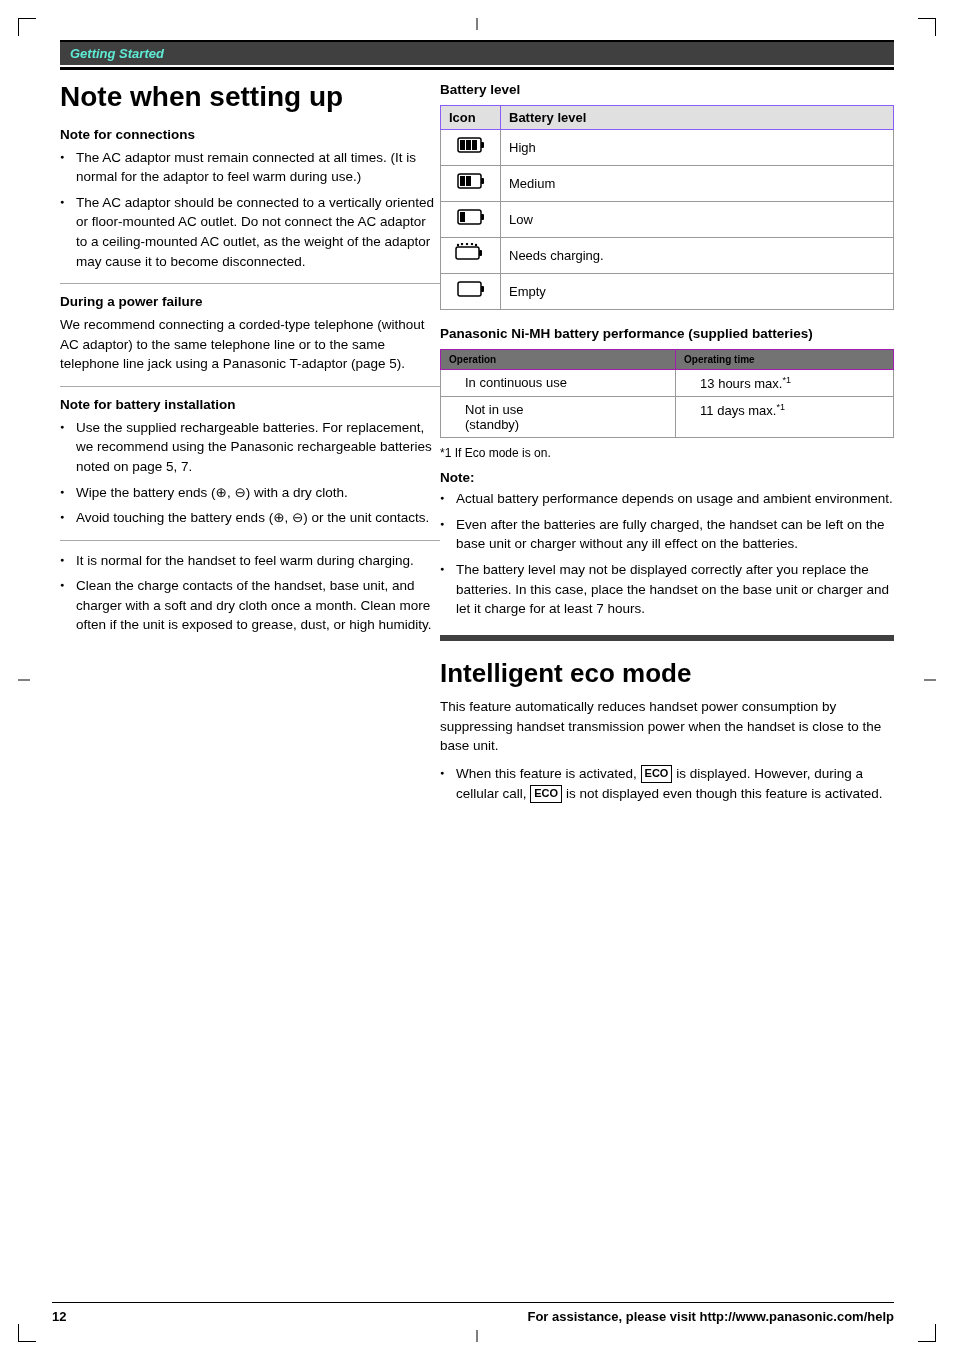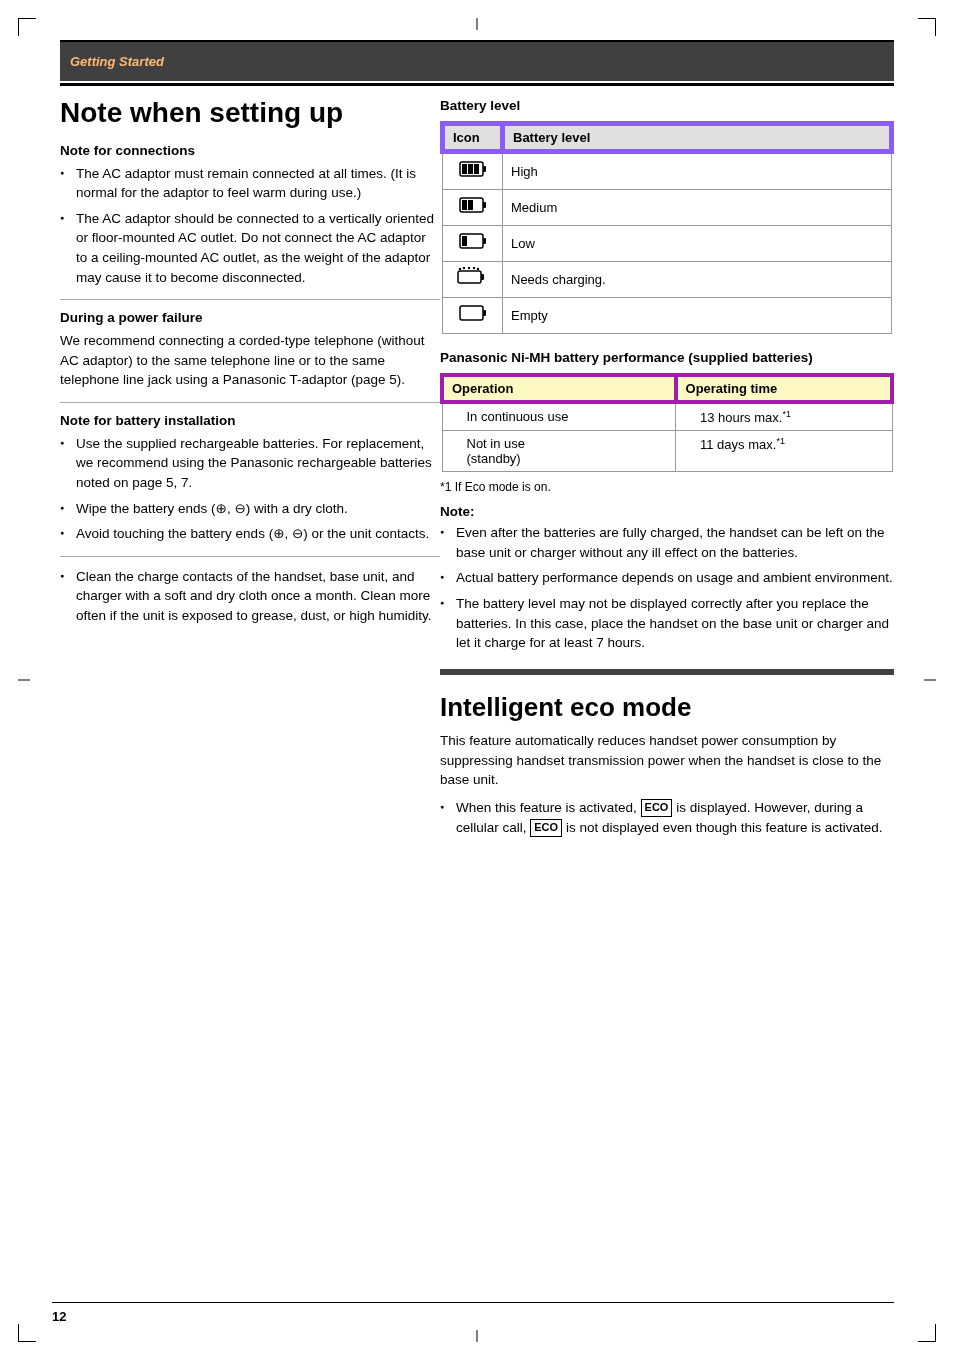--- a/index.html
+++ b/index.html
@@ -33,22 +33,22 @@
 
     
     .reg-top { position: absolute; top: 18px; left: 50%; transform: translateX(-50%); width: 1px; height: 12px; background: #000; }
     .reg-bottom { position: absolute; bottom: 18px; left: 50%; transform: translateX(-50%); width: 1px; height: 12px; background: #000; }
     .reg-left { position: absolute; left: 18px; top: 50%; transform: translateY(-50%); width: 12px; height: 1px; background: #000; }
     .reg-right { position: absolute; right: 18px; top: 50%; transform: translateY(-50%); width: 12px; height: 1px; background: #000; }
 
     
     .section-bar {
       background: #404040;
-      color: #fdba74;
-      padding: 12px 10px;
+      color: #5eead4;
+      padding: 4px 10px;
       font-style: italic;
       font-weight: bold;
       font-size: 13px;
       margin-bottom: 2px;
     }
     .section-top-line {
       border-top: 2px solid #000;
       margin-bottom: 0;
     }
     .section-bottom-line {
@@ -111,21 +111,21 @@
     }
 
     
     .battery-table {
       width: 100%;
       border-collapse: collapse;
       margin-bottom: 16px;
     }
     .battery-table th {
       background: #e0e0e0;
-      border: 5px solid #8b5cf6;
+      border: 1px solid #8b5cf6;
       padding: 4px 8px;
       text-align: left;
       font-weight: bold;
       font-size: 13px;
     }
     .battery-table td {
       border: 1px solid #999;
       padding: 5px 8px;
       font-size: 13px;
       vertical-align: middle;
@@ -136,26 +136,26 @@
       font-size: 18px;
     }
 
     
     .perf-table {
       width: 100%;
       border-collapse: collapse;
       margin-bottom: 8px;
     }
     .perf-table th {
-      background: #fef9c3;
-      border: 4px solid #a21caf;
+      background: #737373;
+      border: 1px solid #a21caf;
       padding: 4px 8px;
       text-align: left;
       font-weight: bold;
-      font-size: 13px;
+      font-size: 10px;
     }
     .perf-table td {
       border: 1px solid #999;
       padding: 5px 24px;
       font-size: 13px;
       vertical-align: top;
       margin-left: 20px;
     }
 
     .footnote {
@@ -258,20 +258,21 @@
       <div class="sub-heading">Note for battery installation</div>
       <ul class="bullet-list">
         <li>Use the supplied rechargeable batteries. For replacement, we recommend using the Panasonic rechargeable batteries noted on page 5, 7.</li>
         <li>Wipe the battery ends (⊕, ⊖) with a dry cloth.</li>
         <li>Avoid touching the battery ends (⊕, ⊖) or the unit contacts.</li>
       </ul>
 
       <hr class="section-divider">
 
       <ul class="bullet-list">
+        <li>It is normal for the handset to feel warm during charging.</li>
         <li>Clean the charge contacts of the handset, base unit, and charger with a soft and dry cloth once a month. Clean more often if the unit is exposed to grease, dust, or high humidity.</li>
       </ul>
 
     </div>
 
     <div class="col-right">
 
       <div class="right-section-title">Battery level</div>
       <table class="battery-table">
         <thead>
@@ -362,34 +363,35 @@
             <td>Not in use<br>(standby)</td>
             <td>11 days max.<sup>*1</sup></td>
           </tr>
         </tbody>
       </table>
 
       <p class="footnote">*1   If Eco mode is on.</p>
 
       <div class="note-label">Note:</div>
       <ul class="bullet-list">
+        <li>Actual battery performance depends on usage and ambient environment.</li>
         <li>Even after the batteries are fully charged, the handset can be left on the base unit or charger without any ill effect on the batteries.</li>
-        <li>Actual battery performance depends on usage and ambient environment.</li>
         <li>The battery level may not be displayed correctly after you replace the batteries. In this case, place the handset on the base unit or charger and let it charge for at least 7 hours.</li>
       </ul>
 
       <div style="border-top: 3px solid #404040; border-bottom: 3px solid #404040; margin: 16px 0 6px 0;"></div>
       <h2 class="large-section-heading">Intelligent eco mode</h2>
       <p style="margin-bottom:8px; line-height:1.45;">This feature automatically reduces handset power consumption by suppressing handset transmission power when the handset is close to the base unit.</p>
       <ul class="bullet-list">
         <li>
           When this feature is activated, <span class="eco-badge">ECO</span> is displayed. However, during a cellular call, <span class="eco-badge">ECO</span> is not displayed even though this feature is activated.
         </li>
       </ul>
 
     </div>
   </div>
 
   <div class="page-footer">
     <span class="page-number">12</span>
+    <span class="footer-text">For assistance, please visit http://www.panasonic.com/help</span>
   </div>
 
 </div>
 
 </body></html>

